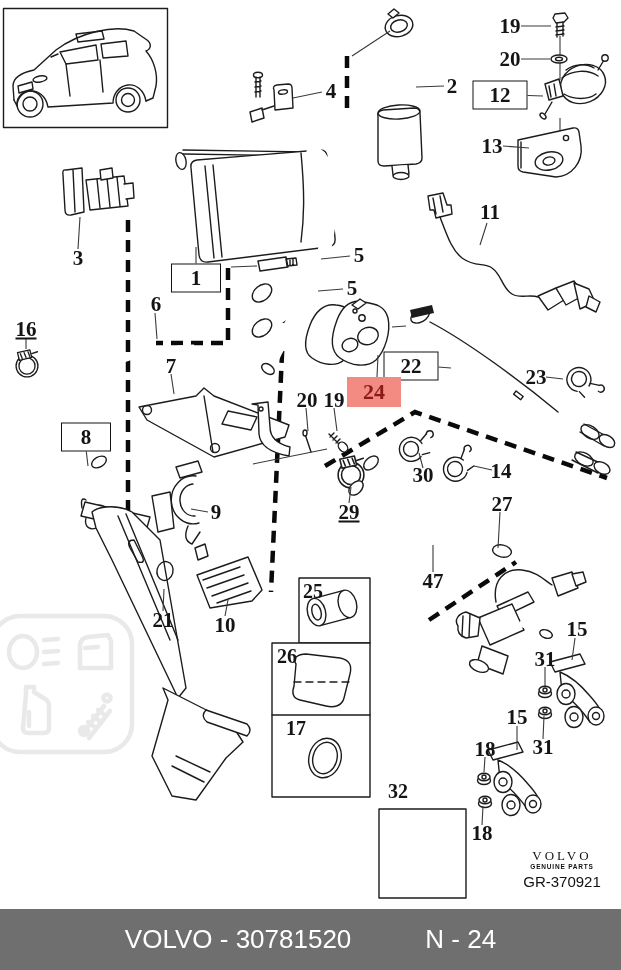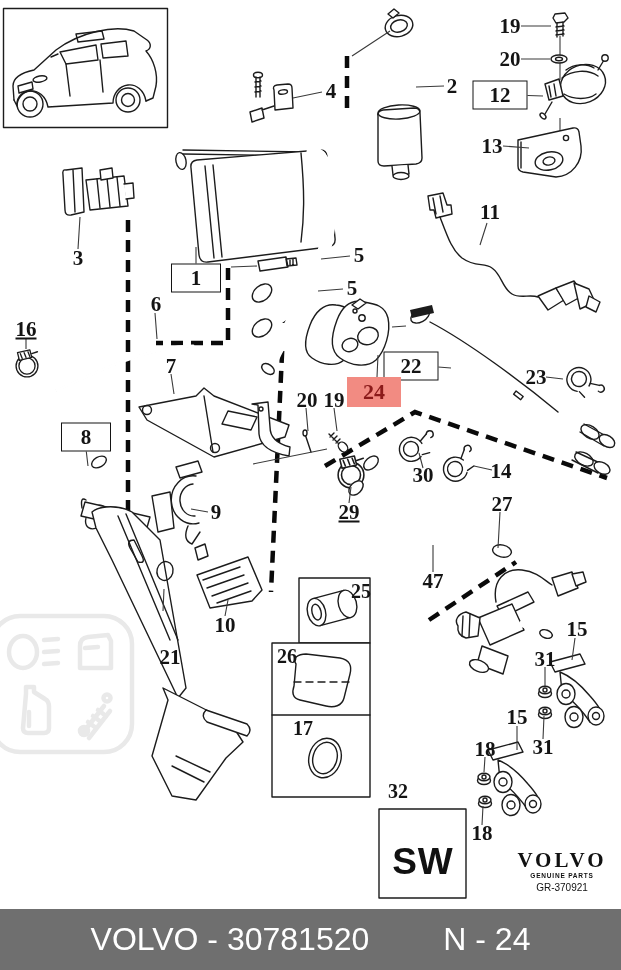--- a/index.html
+++ b/index.html
@@ -18,28 +18,28 @@
   #callout-layer{position:absolute;left:0;top:0;width:621px;height:910px;z-index:5;}
   .co{position:absolute;transform:translate(-50%,-50%);font-family:"Liberation Serif",serif;
       font-weight:700;font-size:21px;color:#141414;line-height:1;cursor:default;}
   .co-boxed{border:1.7px solid #141414;background:#fff;padding:3px 16px;min-width:16px;text-align:center;}
   .co-highlighted{padding:4px 16px;font-size:22px;text-align:left;}
   .co-panel{font-size:20px;}
   #sw-code{position:absolute;left:423px;top:862px;transform:translate(-50%,-50%);z-index:5;
            font-family:"Liberation Sans",sans-serif;font-weight:bold;font-size:37px;
            letter-spacing:1px;color:#111;}
   #logo-block{position:absolute;left:506px;top:848px;width:112px;text-align:center;z-index:5;}
-  #logo-brand{font-family:"Liberation Serif",serif;font-weight:bold;font-size:21px;
+  #logo-brand{font-family:"Liberation Serif",serif;font-weight:normal;font-size:13px;
               letter-spacing:3px;color:#111;}
   #logo-tag{font-family:"Liberation Sans",sans-serif;font-weight:bold;font-size:6.5px;
             letter-spacing:0.8px;color:#111;margin-top:-1px;}
-  #logo-ref{font-family:"Liberation Sans",sans-serif;font-size:10px;color:#111;margin-top:3px;}
+  #logo-ref{font-family:"Liberation Sans",sans-serif;font-size:15px;color:#111;margin-top:3px;}
   #footer-bar{position:absolute;left:0;top:909px;width:621px;height:61px;z-index:6;
               display:flex;align-items:center;justify-content:center;gap:74px;
-              color:#fff;font-size:32px;font-family:"Liberation Sans",sans-serif;}
+              color:#fff;font-size:26px;font-family:"Liberation Sans",sans-serif;}
 </style>
 </head>
 <body>
 
 <div id="stage">
 
   <svg id="art" width="621" height="910" viewBox="0 0 621 910">
     <defs>
       <g id="nut">
         <ellipse cx="0" cy="3.5" rx="6.5" ry="4" class="ln f"></ellipse>
@@ -382,43 +382,42 @@
       <div class="co co-boxed" style="left: 86px; top: 437px;">8</div>
       <div class="co co-plain" style="left: 216px; top: 512px;">9</div>
       <div class="co co-plain" style="left: 225px; top: 625px;">10</div>
       <div class="co co-plain" style="left: 490px; top: 212px;">11</div>
       <div class="co co-boxed" style="left: 500px; top: 95px;">12</div>
       <div class="co co-plain" style="left: 492px; top: 146px;">13</div>
       <div class="co co-plain" style="left: 501px; top: 471px;">14</div>
       <div class="co co-plain" style="left: 577px; top: 629px;">15</div>
       <div class="co co-plain" style="left: 517px; top: 717px;">15</div>
       <div class="co co-plain" style="left: 26px; top: 329px; text-decoration: underline;">16</div>
-      <div class="co co-panel" style="left: 303px; top: 728px; text-align: right;">17</div>
+      <div class="co co-panel" style="left: 296px; top: 728px; text-align: right;">17</div>
       <div class="co co-plain" style="left: 485px; top: 749px;">18</div>
       <div class="co co-plain" style="left: 482px; top: 833px;">18</div>
       <div class="co co-plain" style="left: 510px; top: 26px;">19</div>
       <div class="co co-plain" style="left: 334px; top: 400px;">19</div>
       <div class="co co-plain" style="left: 510px; top: 59px;">20</div>
       <div class="co co-plain" style="left: 307px; top: 400px;">20</div>
-      <div class="co co-plain" style="left: 170px; top: 620px; margin-top: 37px;">21</div>
+      <div class="co co-plain" style="left: 163px; top: 620px;">21</div>
       <div class="co co-boxed" style="left: 411px; top: 366px;">22</div>
       <div class="co co-plain" style="left: 536px; top: 377px;">23</div>
       <div class="co co-highlighted" style="left: 374px; top: 392px; background: rgb(242, 139, 130); color: rgb(139, 26, 26);">24</div>
-      <div class="co co-panel" style="left: 313px; top: 591px; margin-left: 48px;">25</div>
+      <div class="co co-panel" style="left: 313px; top: 591px;">25</div>
       <div class="co co-panel" style="left: 287px; top: 656px;">26</div>
       <div class="co co-plain" style="left: 502px; top: 504px;">27</div>
       <div class="co co-plain" style="left: 433px; top: 581px;">47</div>
       <div class="co co-plain" style="left: 349px; top: 512px; text-decoration: underline;">29</div>
       <div class="co co-plain" style="left: 423px; top: 475px;">30</div>
       <div class="co co-plain" style="left: 545px; top: 659px;">31</div>
       <div class="co co-plain" style="left: 543px; top: 747px;">31</div>
       <div class="co co-panel" style="left: 398px; top: 791px;">32</div>
     </div>
 
-  <div id="sw-code">SW</div>
 
   <div id="logo-block">
     <div id="logo-brand">VOLVO</div>
     <div id="logo-tag">GENUINE PARTS</div>
     <div id="logo-ref">GR-370921</div>
   </div>
 
   <div id="footer-bar" style="background: rgb(111, 111, 111); color: rgb(255, 255, 255);">
     <span>VOLVO - 30781520</span>
     <span>N - 24</span>

